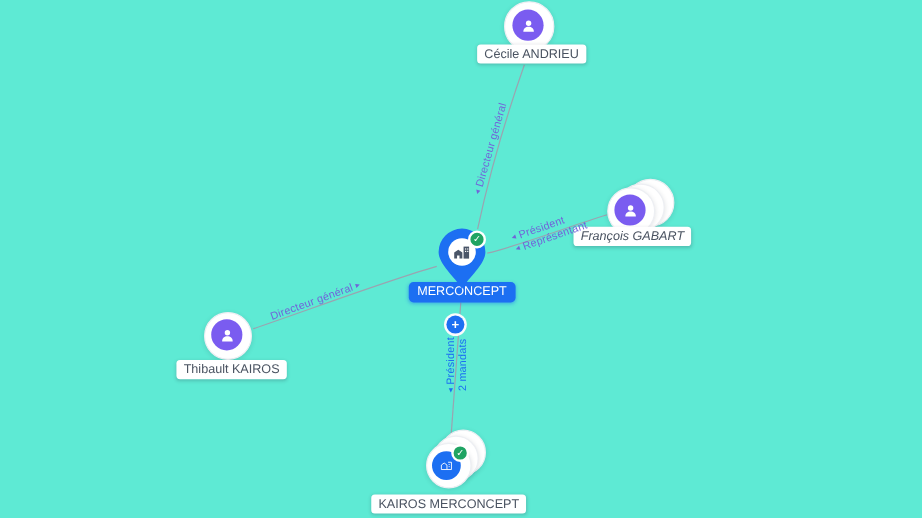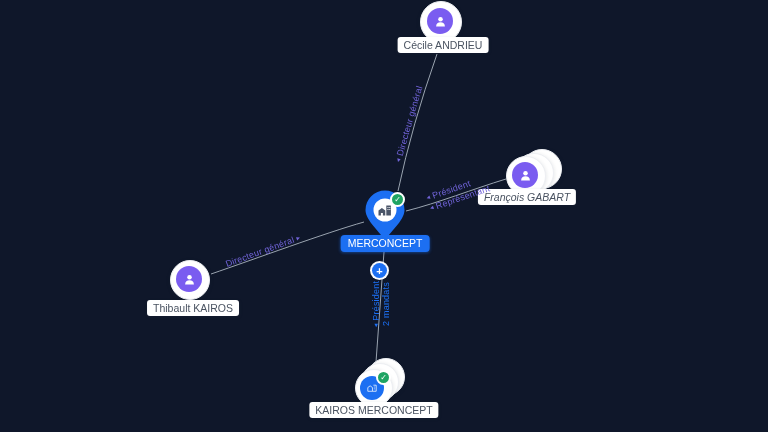--- a/index.html
+++ b/index.html
@@ -1,18 +1,18 @@
 <!DOCTYPE html>
 <html><head>
 <meta charset="utf-8">
 <style>
   html,body{margin:0;padding:0;}
   body{font-family:"Liberation Sans","DejaVu Sans",sans-serif;}
   #canvas{
-    position:relative;width:768px;height:432px;background:#0f172a;overflow:hidden;
+    position:relative;width:768px;height:432px;background:#5eead4;overflow:hidden;
   }
   #edges{position:absolute;left:0;top:0;}
   
   .circle-card{
     position:absolute;background:#ffffff;border:1px solid #edeff3;border-radius:50%;
     box-shadow:0 1px 4px rgba(30,40,60,.14);
   }
   .person-circle{
     position:absolute;border-radius:50%;display:flex;align-items:center;justify-content:center;
   }
@@ -117,21 +117,21 @@
         <g fill="none" stroke="#ffffff" stroke-width="1.6">
           <path d="M6 22v-8l5-3.6 5 3.6v8z"></path>
           <path d="M16 22h8V9h-6"></path>
         </g>
         <rect x="19" y="12" width="1.8" height="1.8" fill="#fff"></rect>
         <rect x="19" y="16" width="1.8" height="1.8" fill="#fff"></rect>
       </svg>
     </div>
   </div>
   <div class="check-badge" style="left:376px;top:370px;">✓</div>
-  <div class="node-label" style="left:374px;top:402px;">KAIROS MERCONCEPT</div>
+  <div class="node-label" style="left:374px;top:412px;">KAIROS MERCONCEPT</div>
 
   <div class="edge-label" style="left:409px;top:124px;transform:translate(-50%,-50%) rotate(-74deg);">
     <span class="arr">◂</span>
     <span>Directeur général</span>
   </div>
 
   <div class="edge-label" style="left:263px;top:251px;transform:translate(-50%,-50%) rotate(-20deg);">
     <span>Directeur général</span>
     <span class="arr">▸</span>
   </div>

